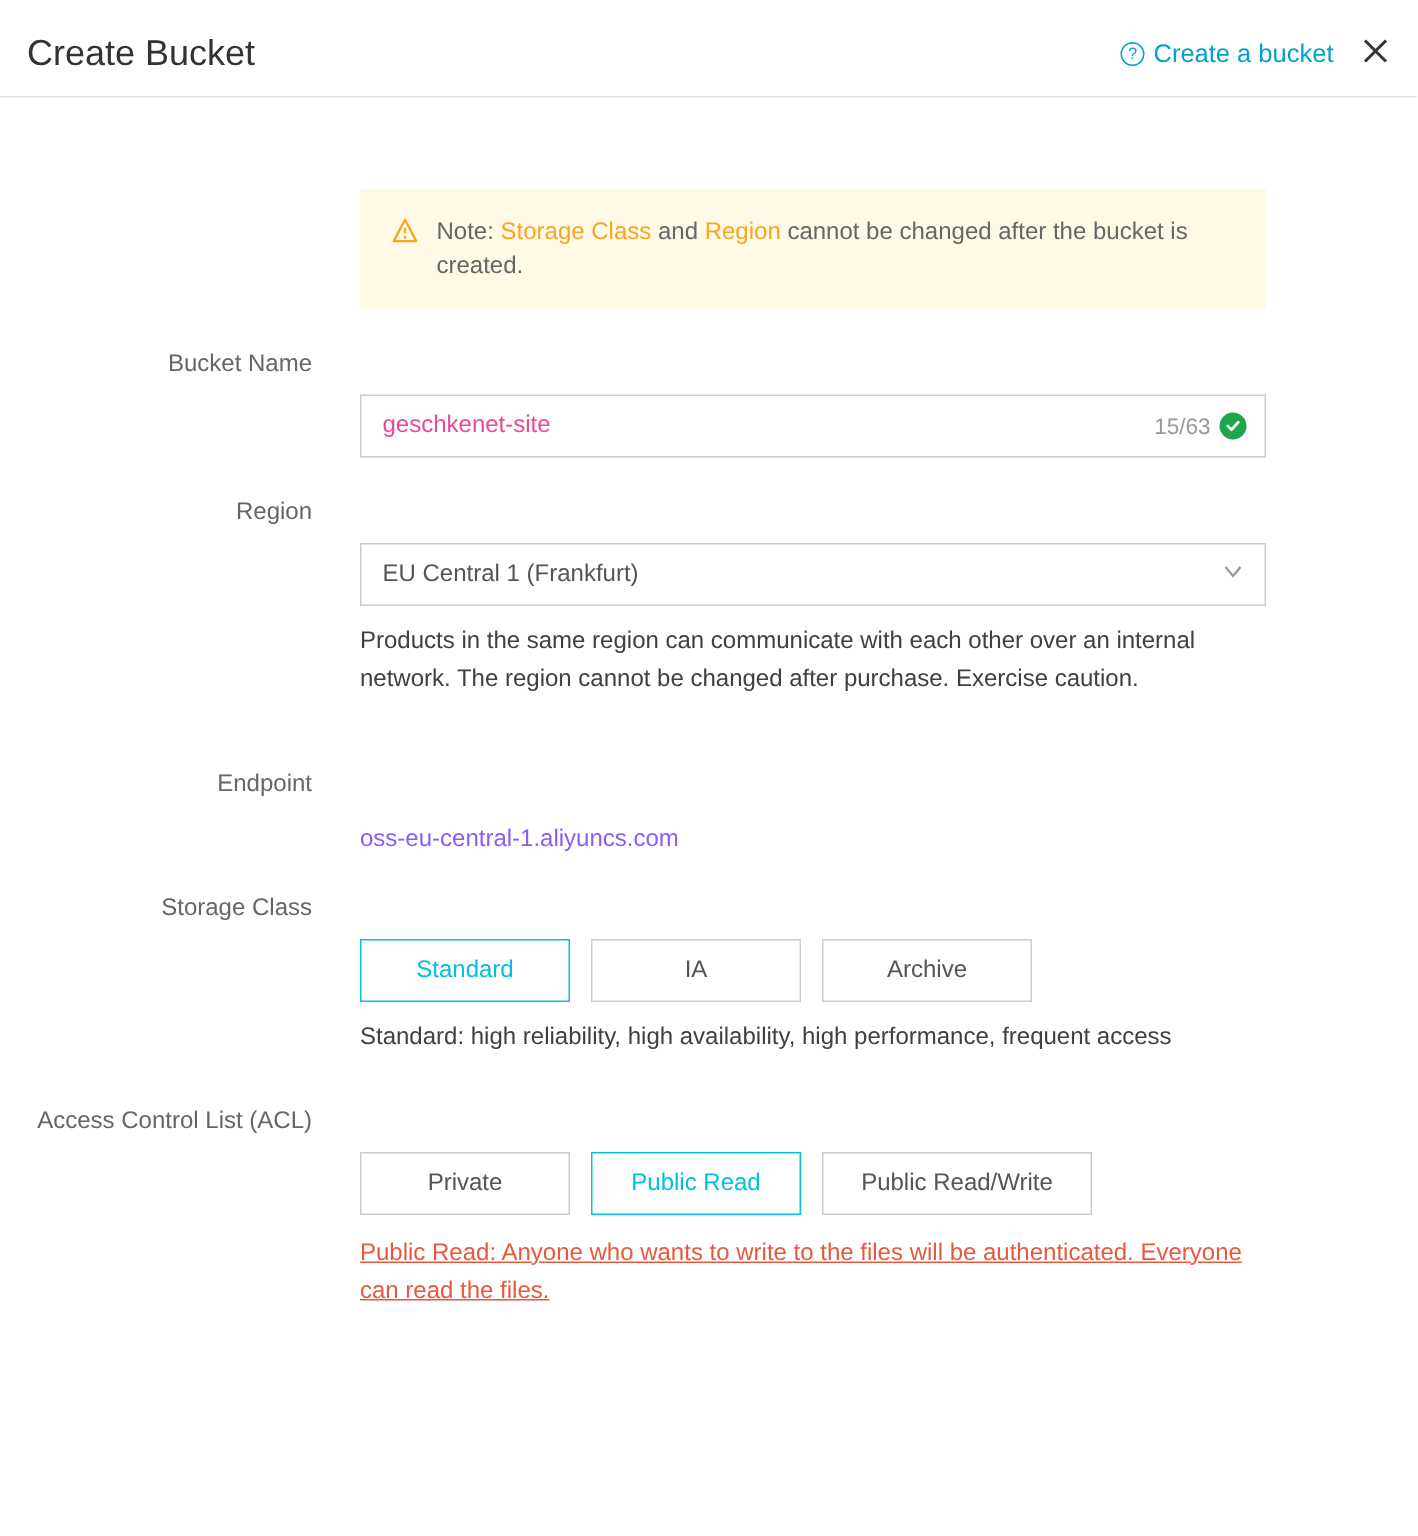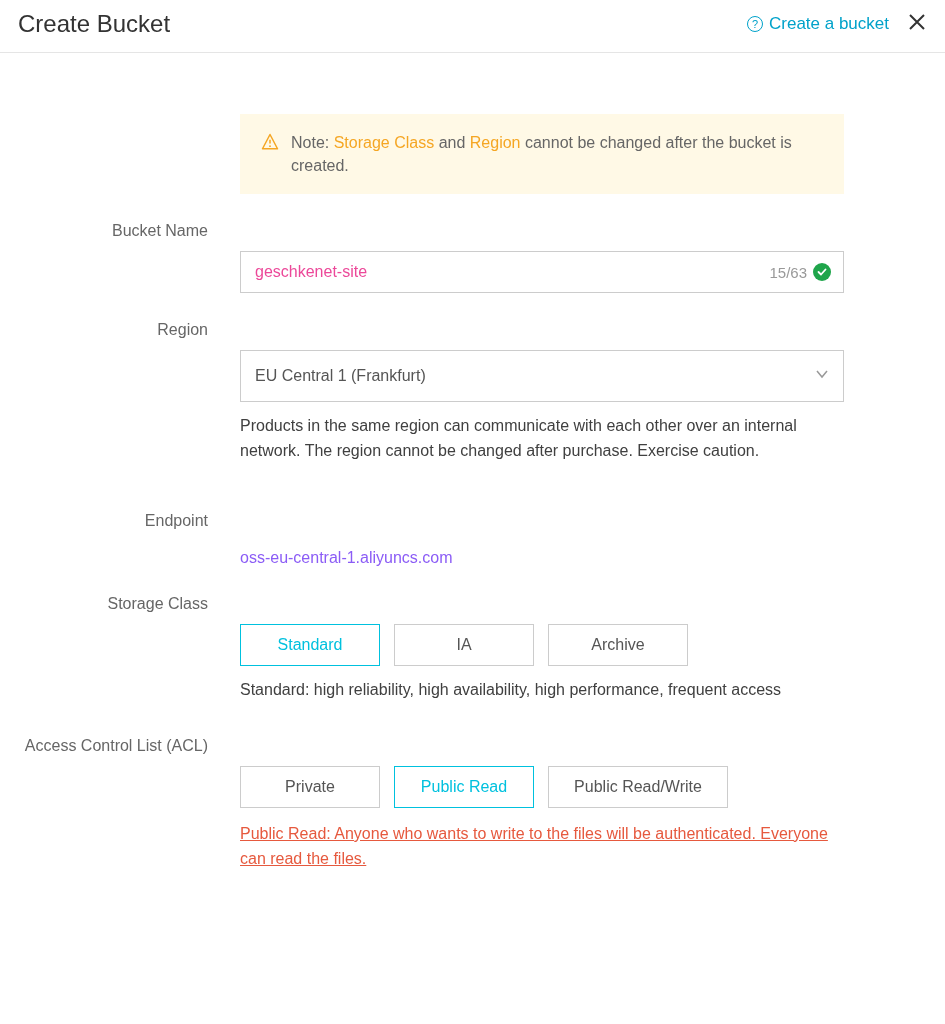--- a/index.html
+++ b/index.html
@@ -7,21 +7,21 @@
     margin: 0; padding: 0;
     width: 945px; height: 1024px;
     font-family: "Helvetica Neue", Helvetica, Arial, sans-serif;
     color: #3a3a3a;
     background: #fff;
   }
   .header {
     display: flex;
     align-items: center;
     justify-content: space-between;
-    padding: 10px 18px 14px 18px;
+    padding: 22px 18px 14px 18px;
     border-bottom: 1px solid #e5e5e5;
   }
   .title {
     font-size: 24px;
     font-weight: 400;
     color: #333;
   }
   .header-right {
     display: flex;
     align-items: center;
@@ -115,21 +115,21 @@
     background: #1fa54b;
     border-radius: 50%;
     display: inline-flex;
     align-items: center; justify-content: center;
     color: #fff;
     font-size: 12px;
   }
   .select-wrap {
     position: relative;
     border: 1px solid #ccc;
-    height: 52px;
+    height: 42px;
     display: flex;
     align-items: center;
     padding: 0 14px;
     font-size: 16px;
     color: #555;
     cursor: pointer;
   }
   .select-wrap .chev {
     margin-left: auto;
     color: #999;

